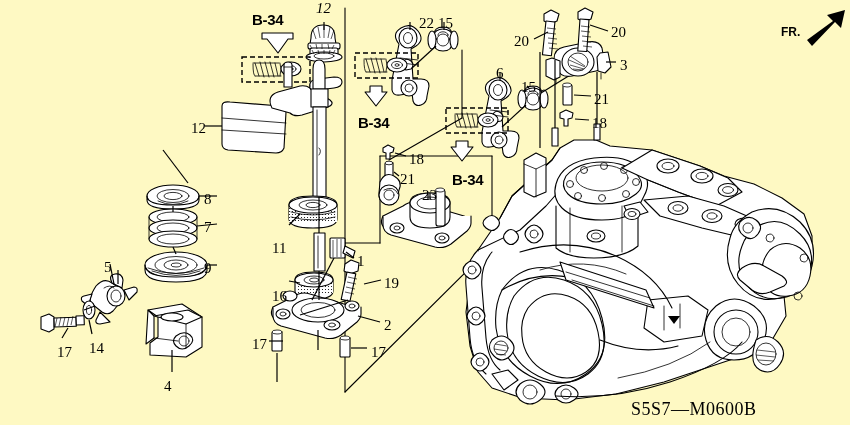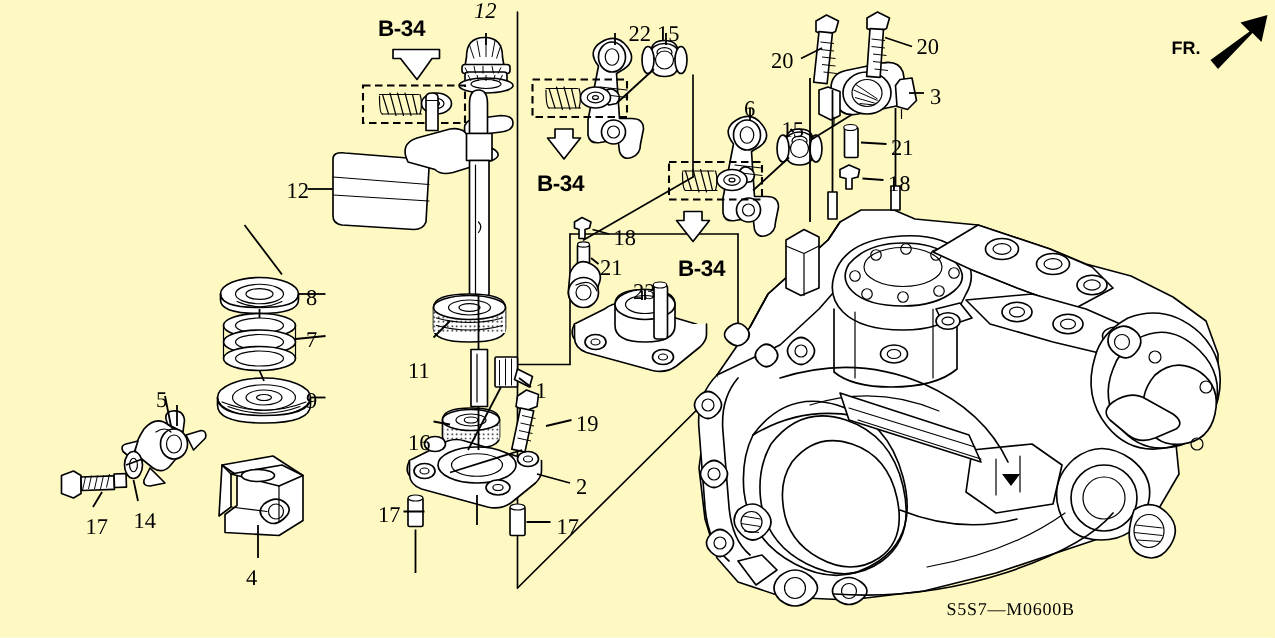--- a/index.html
+++ b/index.html
@@ -12,21 +12,21 @@
   .lbl{
     position:absolute;
     font-family:"Liberation Serif", serif;
     font-size:15px;
     color:#000;
     line-height:1;
     white-space:nowrap;
     user-select:none;
   }
   .lbl.bold{font-family:"Liberation Sans", sans-serif;font-weight:bold;font-size:15px;letter-spacing:-0.3px;}
-  .lbl.code{font-size:12px;letter-spacing:0.5px;}
+  .lbl.code{font-size:18px;letter-spacing:0.5px;}
   .lbl.fr{font-family:"Liberation Sans", sans-serif;font-weight:bold;font-size:12px;}
 </style>
 </head>
 <body>
 
 <div id="sheet">
 
   <svg width="850" height="425" viewBox="0 0 850 425">
     <defs>
       <style>

